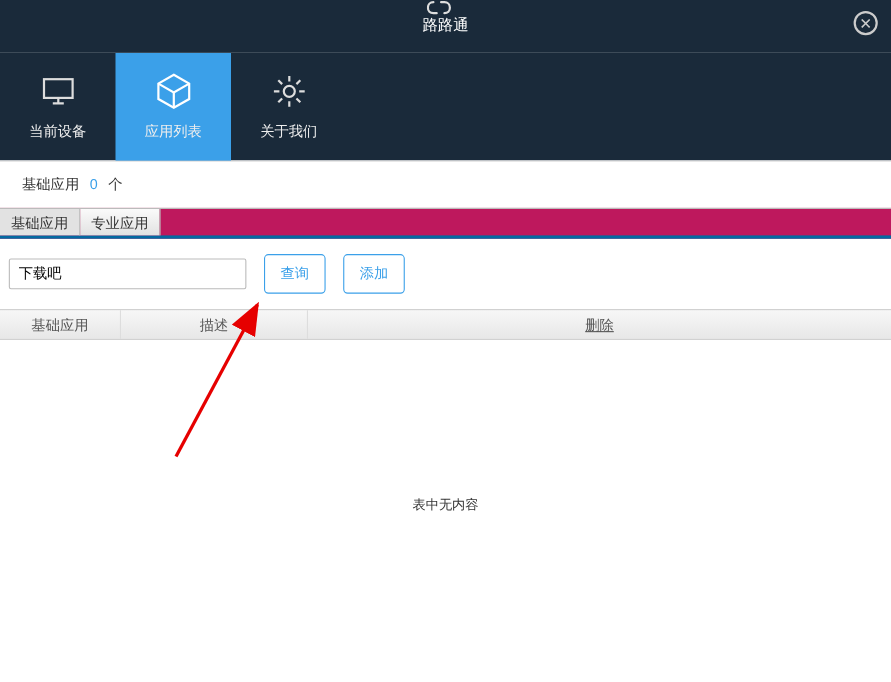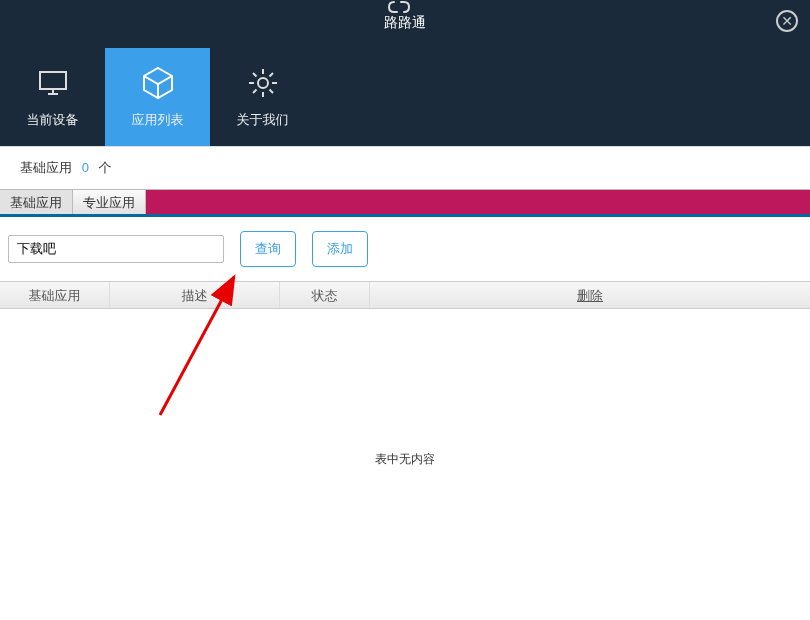--- a/index.html
+++ b/index.html
@@ -242,21 +242,20 @@
 
   <div class="search-row">
     <input class="search-input" type="text" value="下载吧" style="">
     <button class="btn">查询</button>
     <button class="btn btn-add">添加</button>
   </div>
 
   <div class="table-header">
     <div class="th th-name">基础应用</div>
     <div class="th th-desc">描述</div>
-    <div class="th th-status">状态</div>
     <div class="th th-del">删除</div>
   </div>
 
   <div class="table-body">
     <span>表中无内容</span>
   </div>
 </div>
 
 <svg class="arrow-overlay" width="810" height="620">
   <defs>

